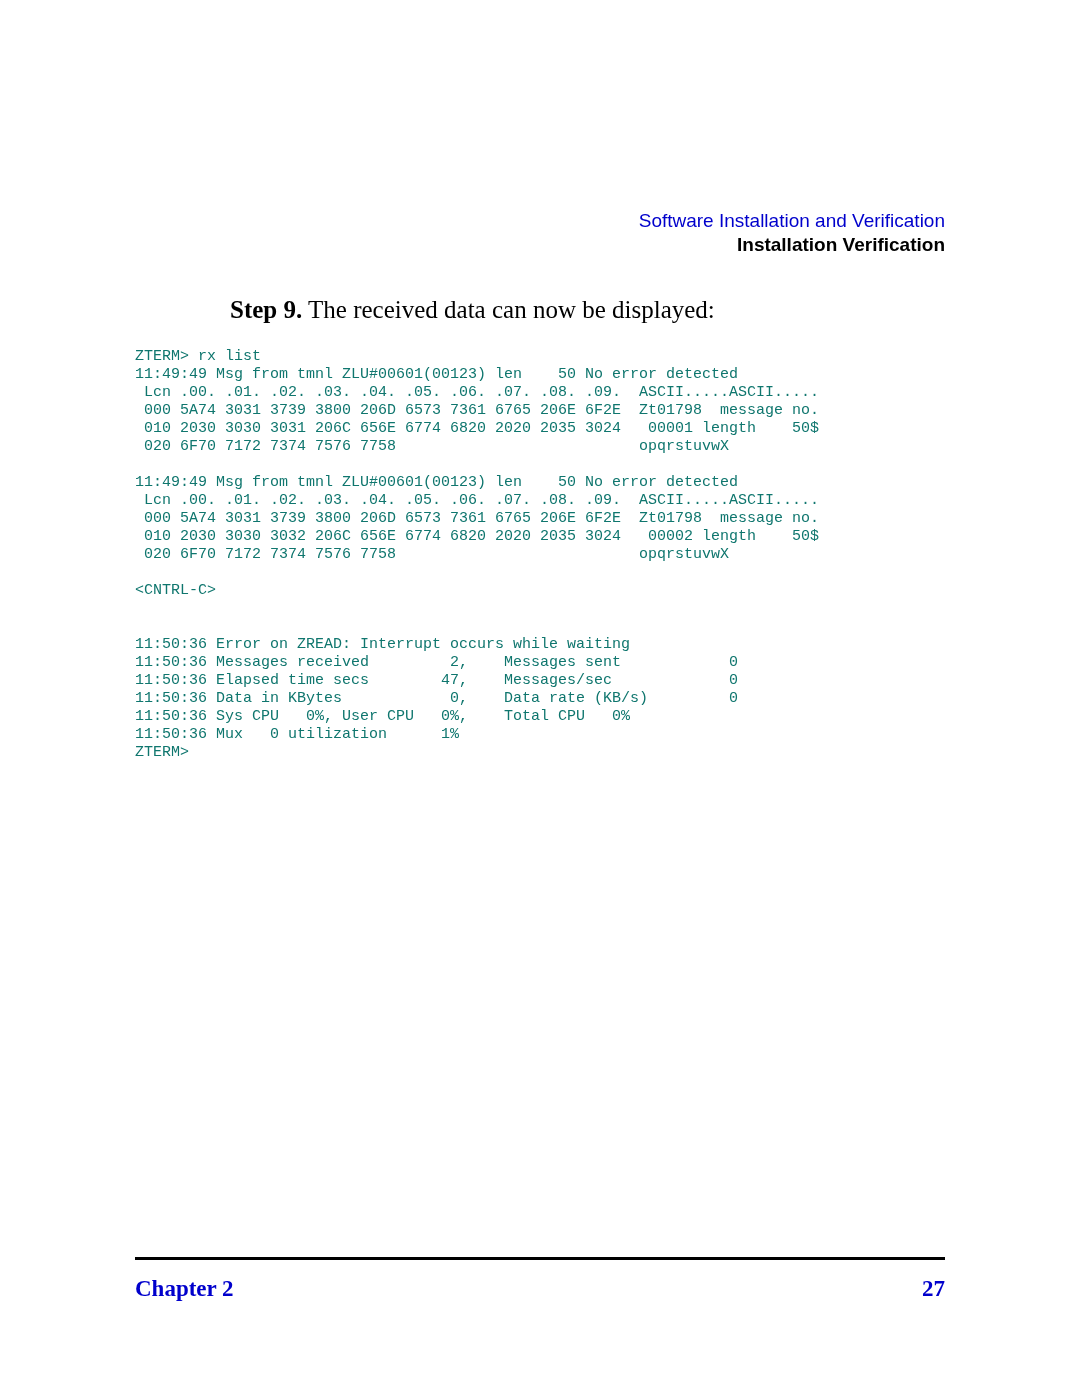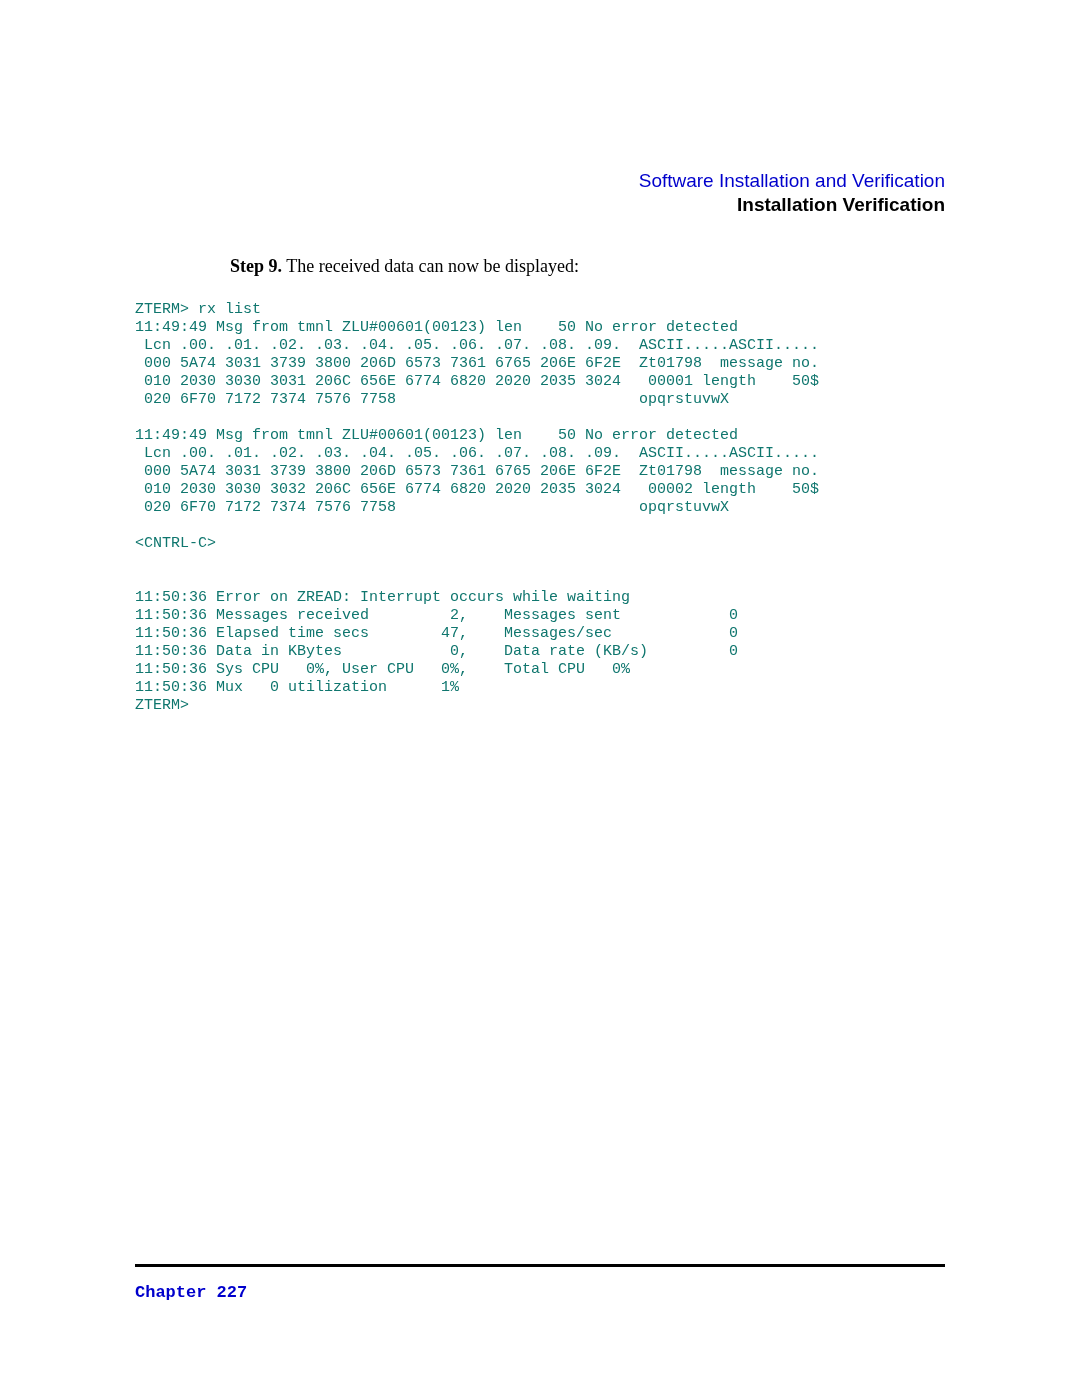--- a/index.html
+++ b/index.html
@@ -16,32 +16,33 @@
       position: relative;
     }
     .header {
       text-align: right;
       margin-bottom: 40px;
     }
     .header-line1 {
       color: #0000cc;
       font-size: 19px;
       font-family: Arial, Helvetica, sans-serif;
+      margin-top: 40px;
     }
     .header-line2 {
       color: #000000;
       font-size: 19px;
       font-weight: bold;
       font-family: Arial, Helvetica, sans-serif;
       margin-top: 2px;
     }
     .step-line {
       margin-left: 95px;
       margin-bottom: 24px;
-      font-size: 18px;
+      font-size: 25px;
       font-family: 'Times New Roman', Times, serif;
     }
     .step-label {
       font-weight: bold;
     }
     .terminal {
       font-family: Liberation Mono, monospace;
       font-size: 15px;
       white-space: pre;
       line-height: 1.2;
@@ -53,23 +54,23 @@
       left: 135px;
       right: 135px;
     }
     .footer-rule {
       border: none;
       border-top: 3px solid #000;
       margin-bottom: 16px;
     }
     .footer-row {
       display: flex;
-      justify-content: flex-start;
-      font-family: Liberation Mono, monospace;
-      font-size: 17px;
+      justify-content: space-between;
+      font-family: Liberation Serif, serif;
+      font-size: 23px;
       font-weight: bold;
       color: #0000cc;
     }
   </style>
 </head>
 <body>
 
 <div class="page">
 
   <div class="header">

